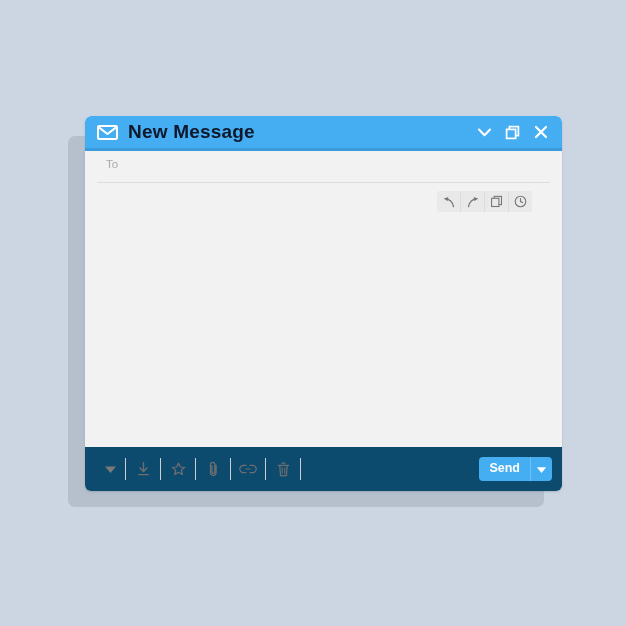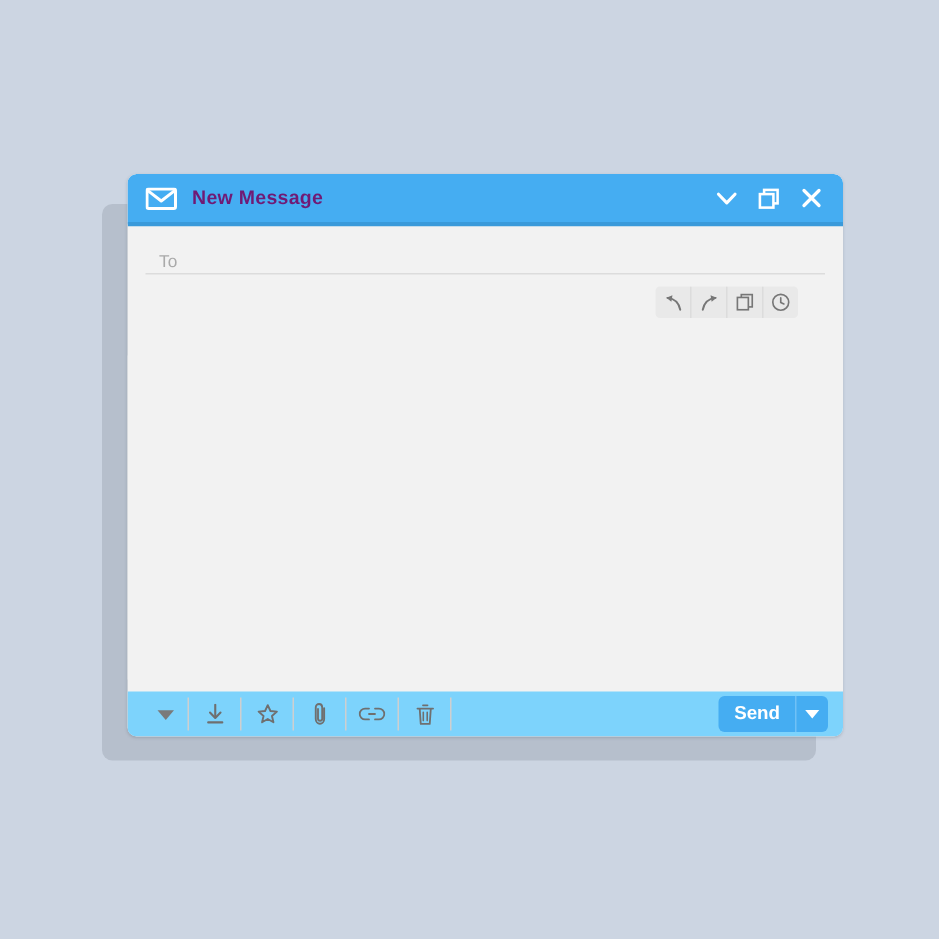--- a/index.html
+++ b/index.html
@@ -53,22 +53,22 @@
     box-sizing: border-box;
   }
   #titlebar .tb-left {
     display: flex;
     align-items: center;
     gap: 10px;
     flex: 1;
   }
   .env-icon svg { display: block; }
   #window-title {
-    color: #701a75;
-    font-size: 13px;
+    color: #0f172a;
+    font-size: 19px;
     font-weight: bold;
     letter-spacing: 0.2px;
     line-height: 1;
     padding-bottom: 1px;
   }
   .tb-right {
     display: flex;
     align-items: center;
     gap: 11px;
   }
@@ -85,21 +85,21 @@
   
   #fields {
     padding: 8px 0 0 0;
   }
   .field-row {
     position: relative;
     margin: 0 12px;
     height: 22.5px;
     border-bottom: 1px solid #dcdcdc;
     display: flex;
-    align-items: flex-end;
+    align-items: flex-start;
   }
   .field-row:last-child { border-bottom: 1px solid #dcdcdc; }
   .field-label {
     color: #aaaaaa;
     font-size: 11.5px;
     padding-left: 9px;
     line-height: 1;
   }
   #bcc-label {
     position: absolute;
@@ -142,22 +142,22 @@
     background: #f2f2f2;
     cursor: text;
   }
 
   
   #bottom-bar {
     position: absolute;
     left: 0;
     right: 0;
     bottom: 0;
-    height: 30px;
-    background: #7dd3fc;
+    height: 44px;
+    background: #0c4a6e;
     display: flex;
     align-items: center;
     padding: 0 10px;
     box-sizing: border-box;
   }
   #bottom-tools {
     display: flex;
     align-items: center;
     height: 22px;
   }

